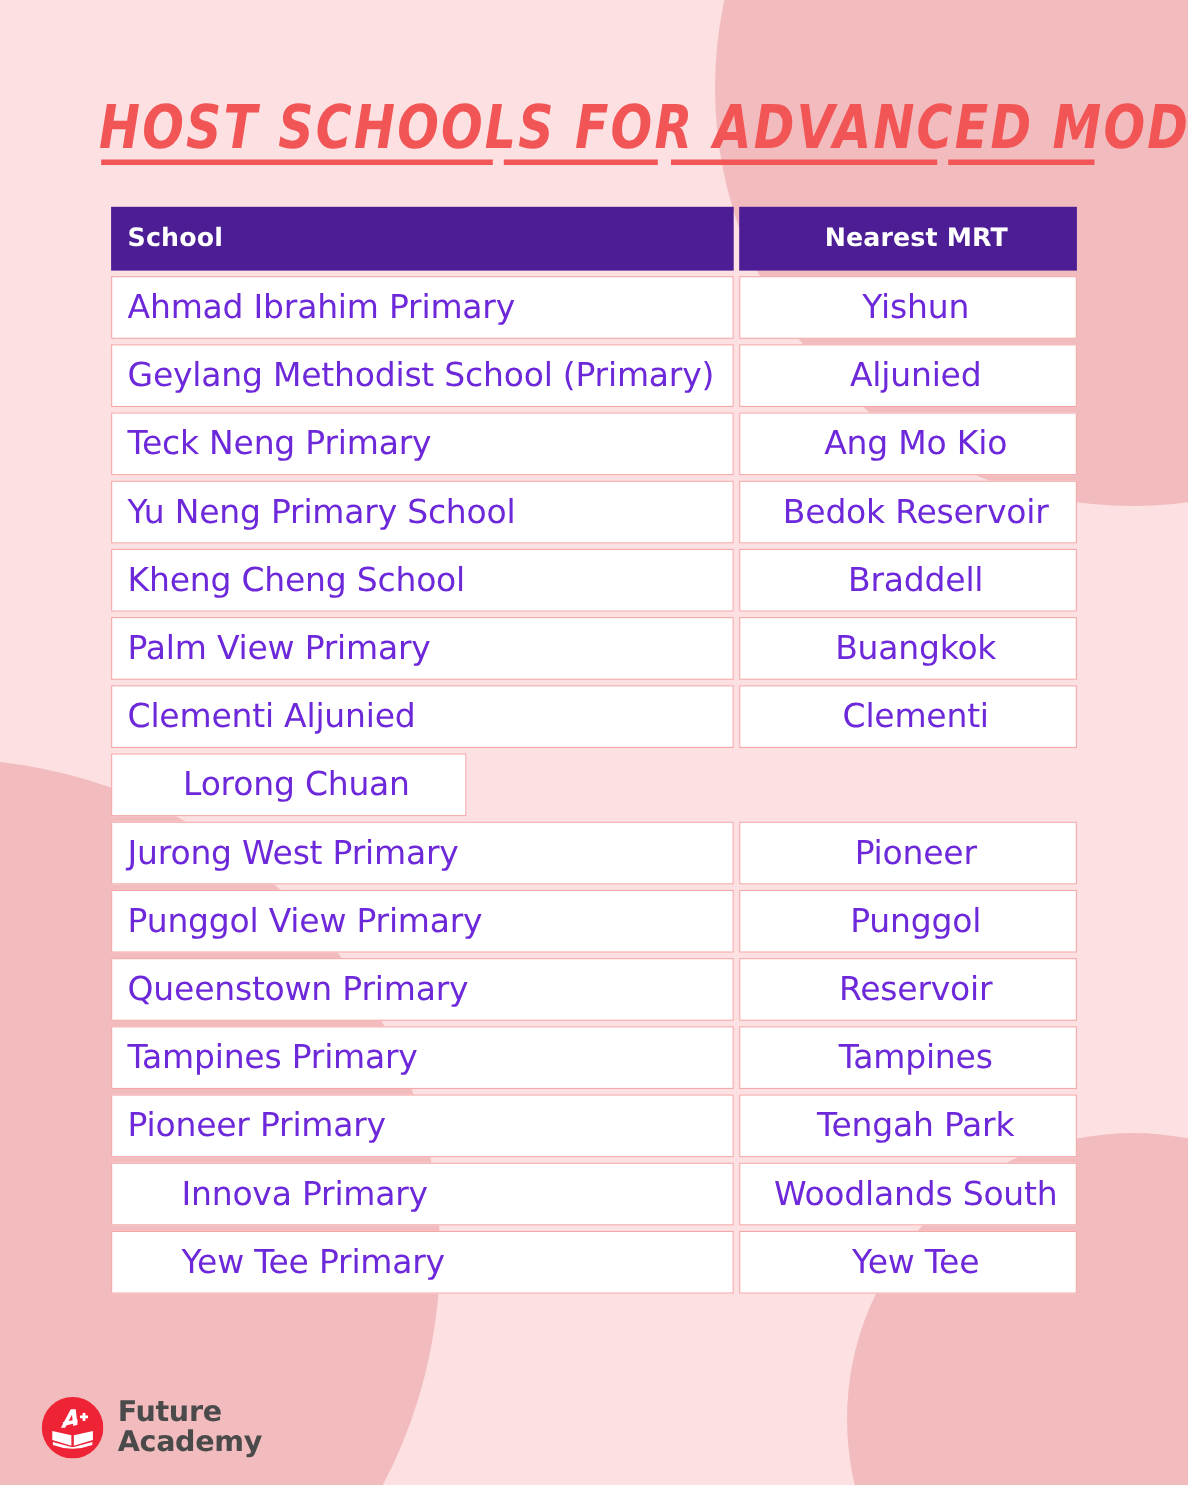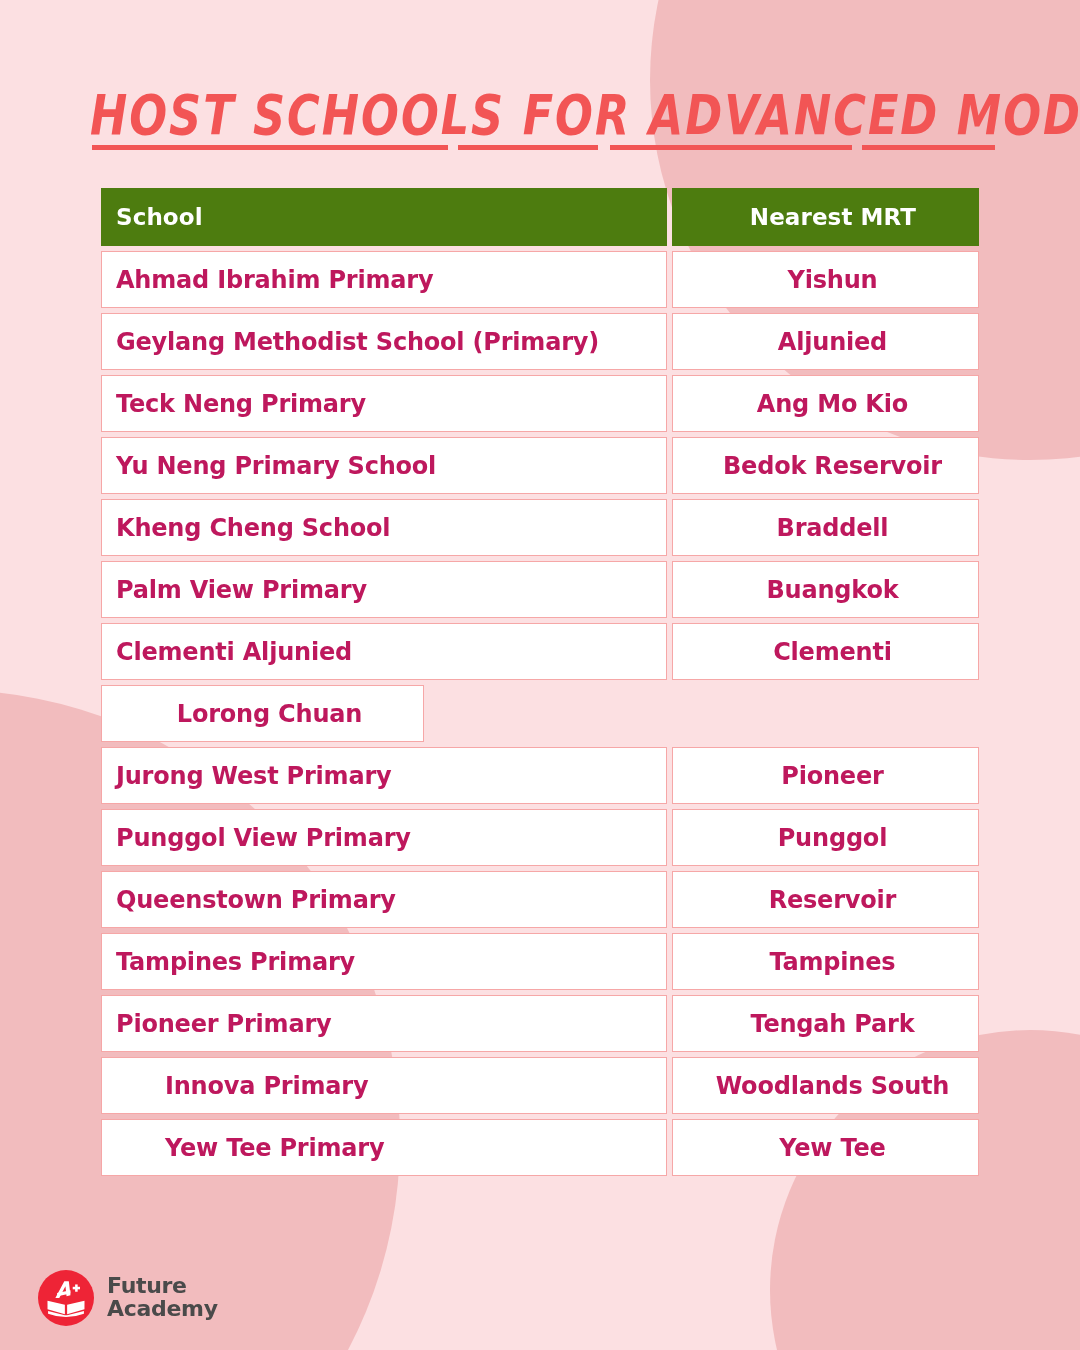--- a/index.html
+++ b/index.html
@@ -122,39 +122,39 @@
     display: flex;
     align-items: center;
     padding-left: 14px;
     height: 57px;
   }
 
   .col-school { width: 596px; }
   .col-mrt    { width: 323px; justify-content: center; }
 
   .head-row .cell {
-    background: #4d7c0f;
+    background: #4c1d95;
     border: none;
     height: 58px;
     padding-left: 15px;
   }
 
   .head-text {
     font-family: "DejaVu Sans", sans-serif;
     font-size: 23px;
     font-weight: 700;
     color: #FFFFFF;
     letter-spacing: 0.1px;
   }
 
   .cell-text {
     font-family: "DejaVu Sans", sans-serif;
-    font-size: 24px;
-    font-weight: 700;
-    color: #be185d;
+    font-size: 30px;
+    font-weight: 400;
+    color: #6d28d9;
     letter-spacing: -0.2px;
     white-space: nowrap;
   }
 
   
   .row.indent .col-school .cell-text { padding-left: 5px; margin-left: 44px; }
 
   
   .logo {
     position: absolute;
@@ -167,21 +167,21 @@
 
   .logo-mark {
     width: 56px;
     height: 56px;
     flex: 0 0 56px;
   }
 
   .logo-text {
     font-family: "DejaVu Sans", sans-serif;
     font-weight: 700;
-    font-size: 22px;
+    font-size: 26px;
     line-height: 1.03;
     color: #4A4A4A;
     letter-spacing: -0.3px;
   }
 </style>
 </head>
 <body>
 
 <div class="bg-layer">
   <div class="blob-top-right"></div>

